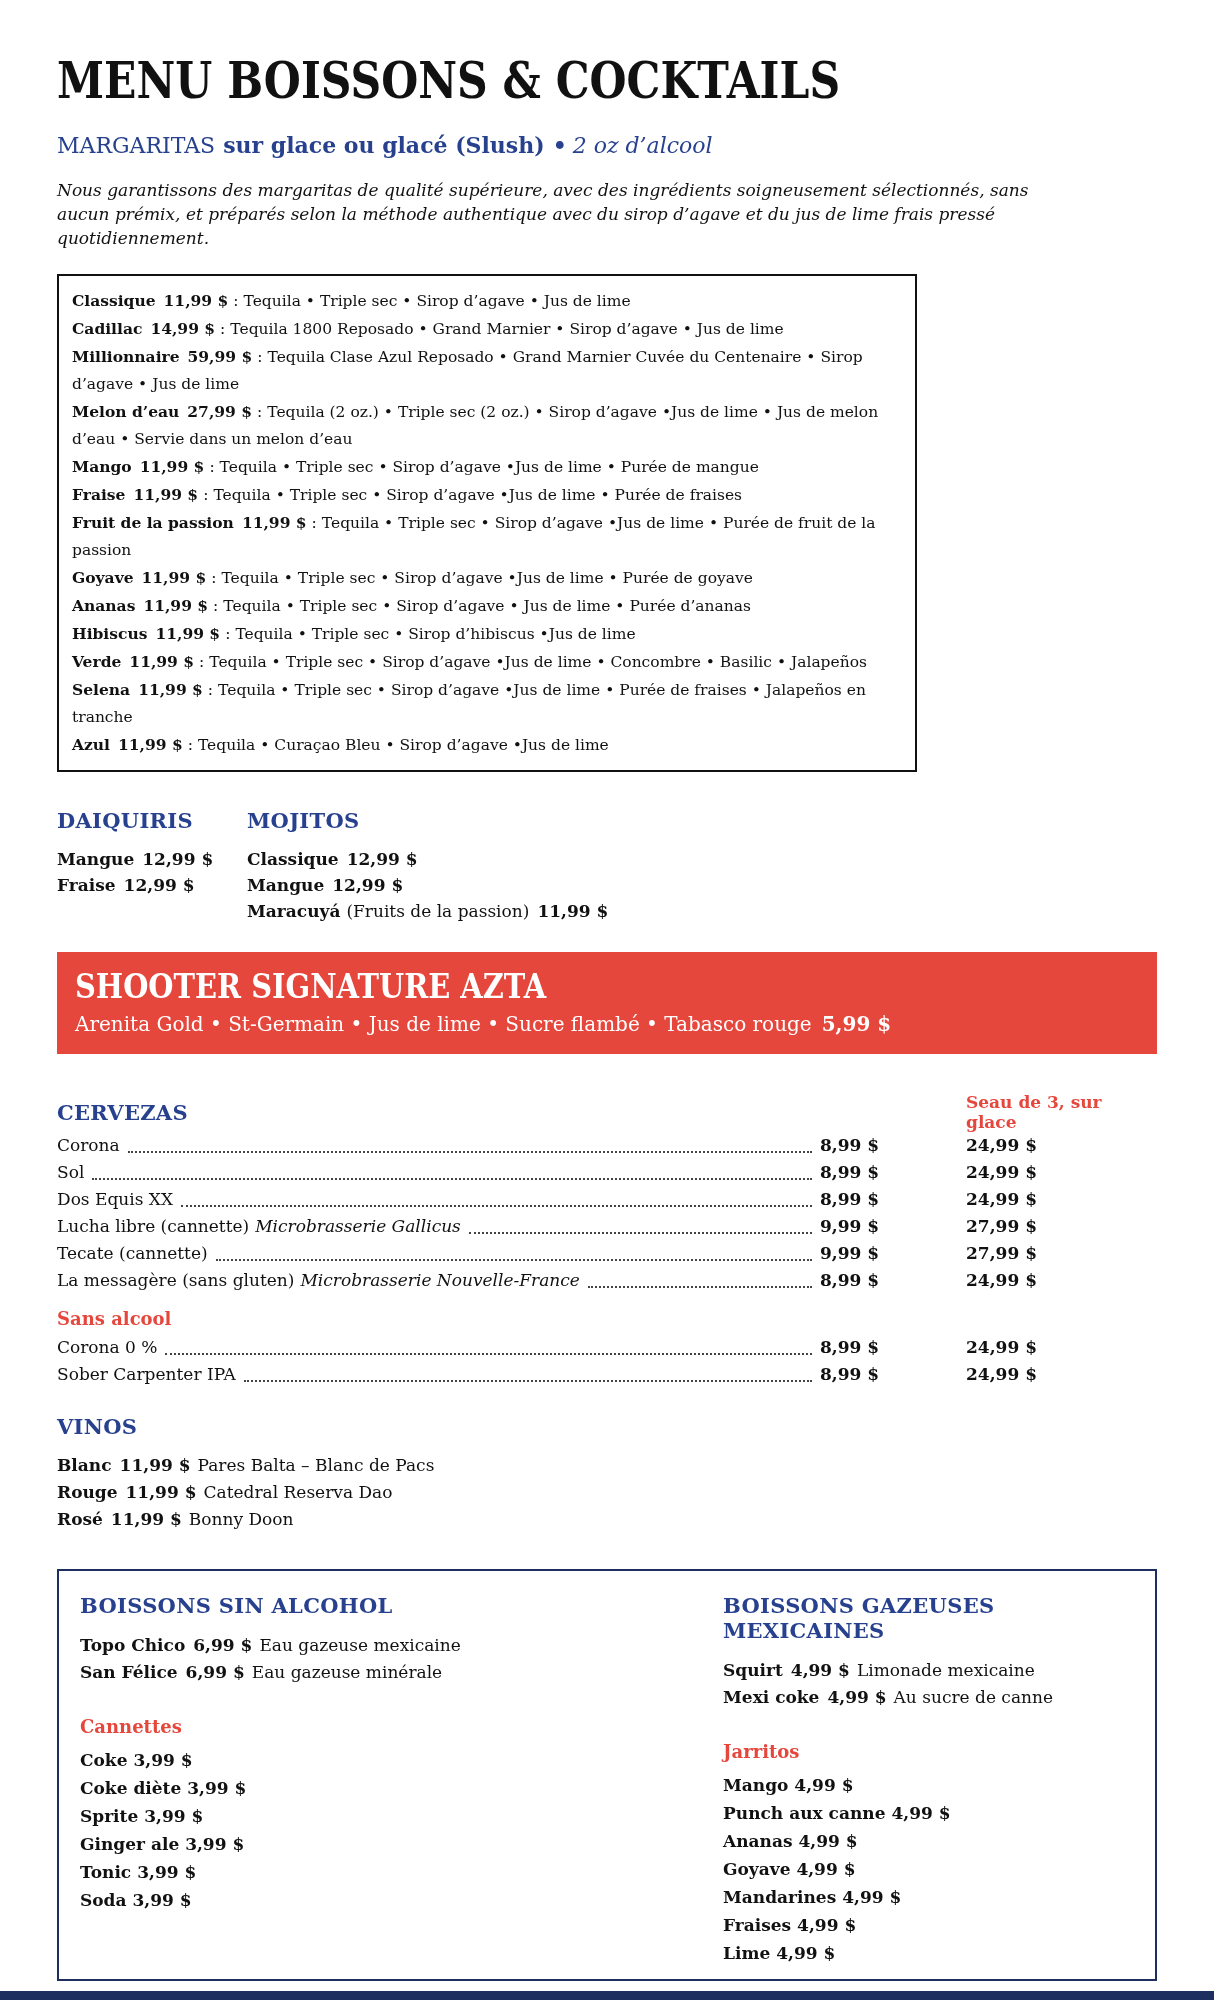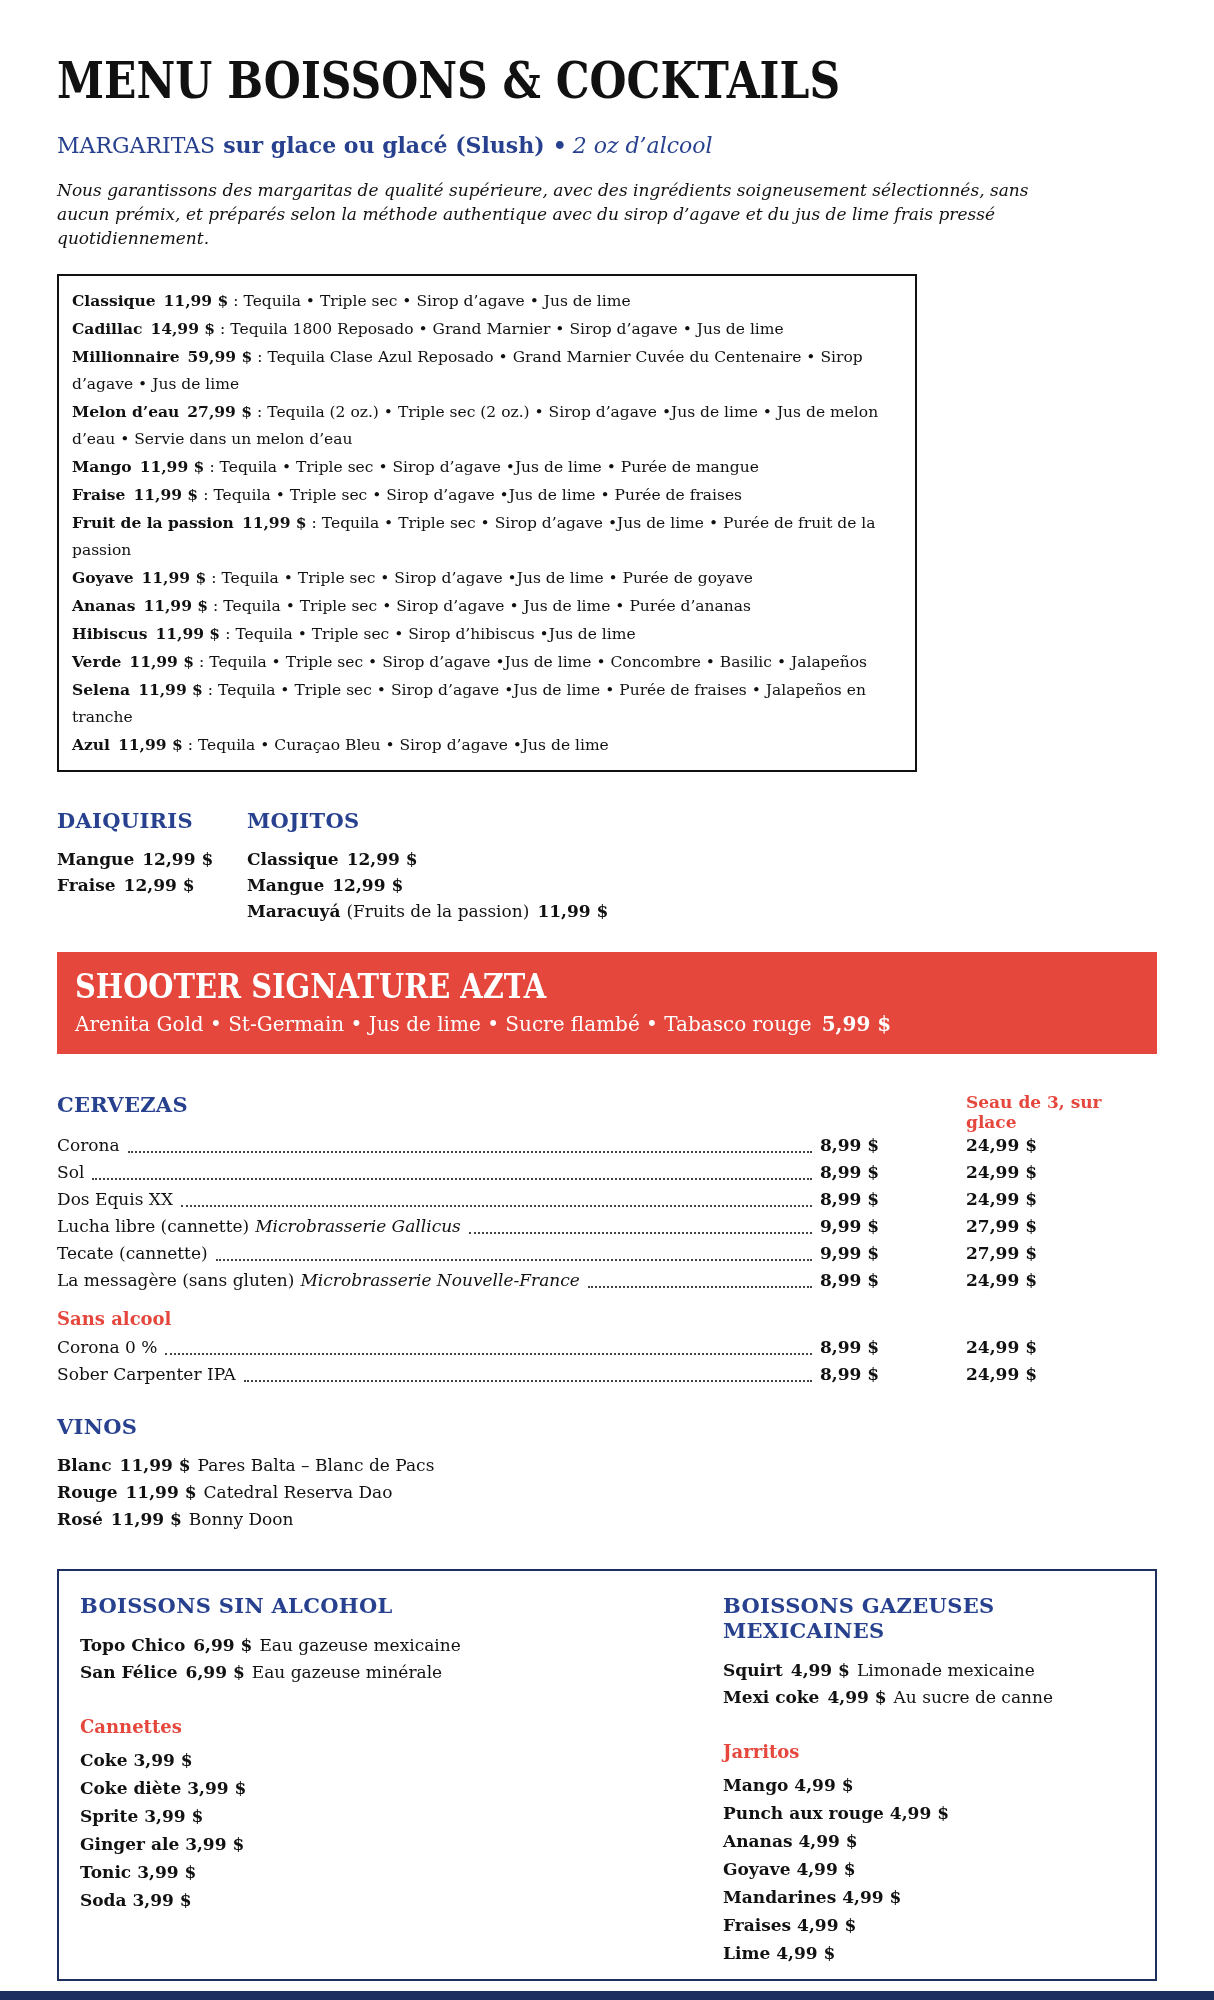--- a/index.html
+++ b/index.html
@@ -46,21 +46,21 @@
   .it-price{font-weight:700;margin-left:8px;}
 
   
   .banner{margin-top:28px;background:var(--red);color:#fff;padding:16px 20px 18px 18px;}
   .banner-title{font-size:34px;font-weight:700;line-height:1.1;}
   .banner-sub{font-size:20px;margin-top:7px;}
   .banner-price{font-weight:700;margin-left:10px;}
 
   
   .cervezas{margin-top:38px;}
-  .cerv-head{display:flex;align-items:flex-start;}
+  .cerv-head{display:flex;align-items:center;}
   .cerv-head h2{flex:1;}
   .bucket{width:191px;color:var(--red);font-weight:700;font-size:17px;}
   .bev-rows{}
   .bev-row{display:flex;align-items:baseline;font-size:17px;line-height:27px;}
   .bev-left{flex:1;display:flex;align-items:flex-end;min-width:0;}
   .bev-name{white-space:nowrap;}
   .bev-brewery{font-style:italic;margin-left:6px;white-space:nowrap;}
   .bev-brewery:empty{display:none;}
   .bev-dots{flex:1;border-bottom:2px dotted #444;margin:0 8px 6px 8px;}
   .bev-p1{width:146px;font-weight:700;}
@@ -350,21 +350,21 @@
           </div>
         </div>
       <div class="sub-red">Jarritos</div>
       <div class="can-items">
 
           <div>
             <span>Mango</span>&nbsp;<span>4,99 $</span>
           </div>
 
           <div>
-            <span>Punch aux rouge</span>&nbsp;<span>4,99 $</span>
+            <span>Punch aux canne</span>&nbsp;<span>4,99 $</span>
           </div>
 
           <div>
             <span>Ananas</span>&nbsp;<span>4,99 $</span>
           </div>
 
           <div>
             <span>Goyave</span>&nbsp;<span>4,99 $</span>
           </div>
 

